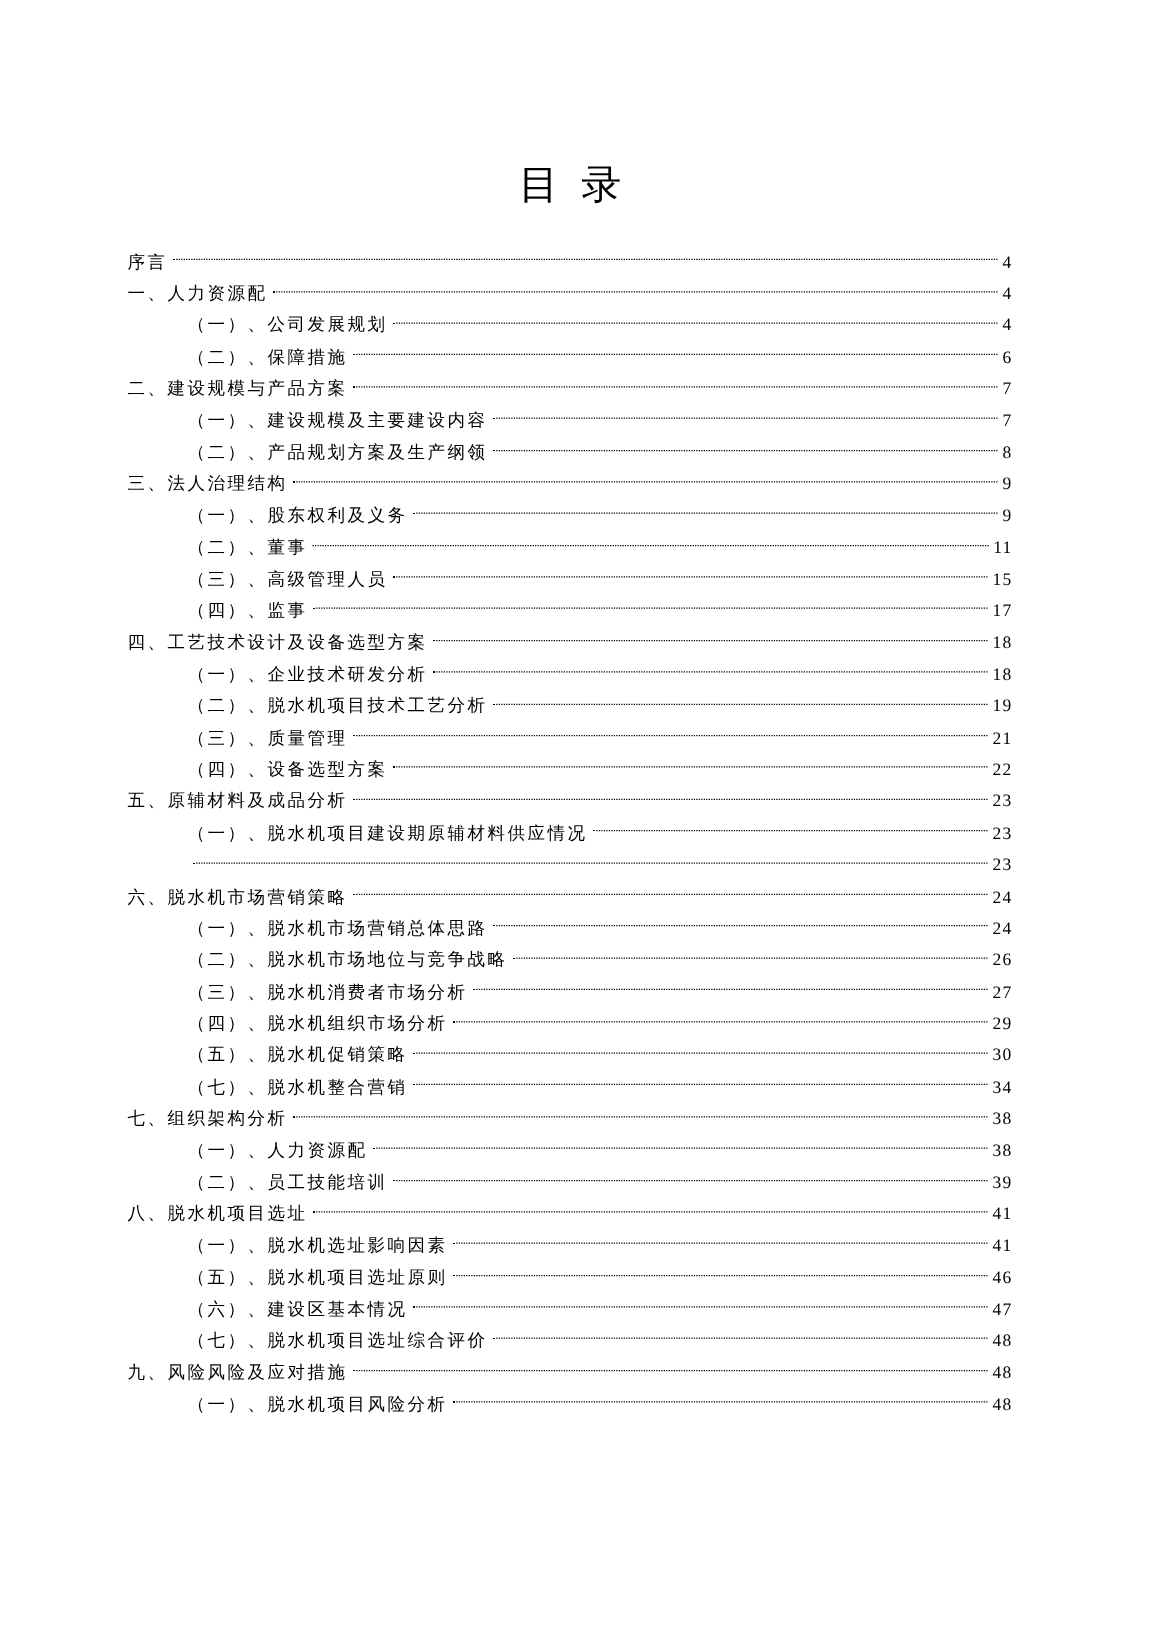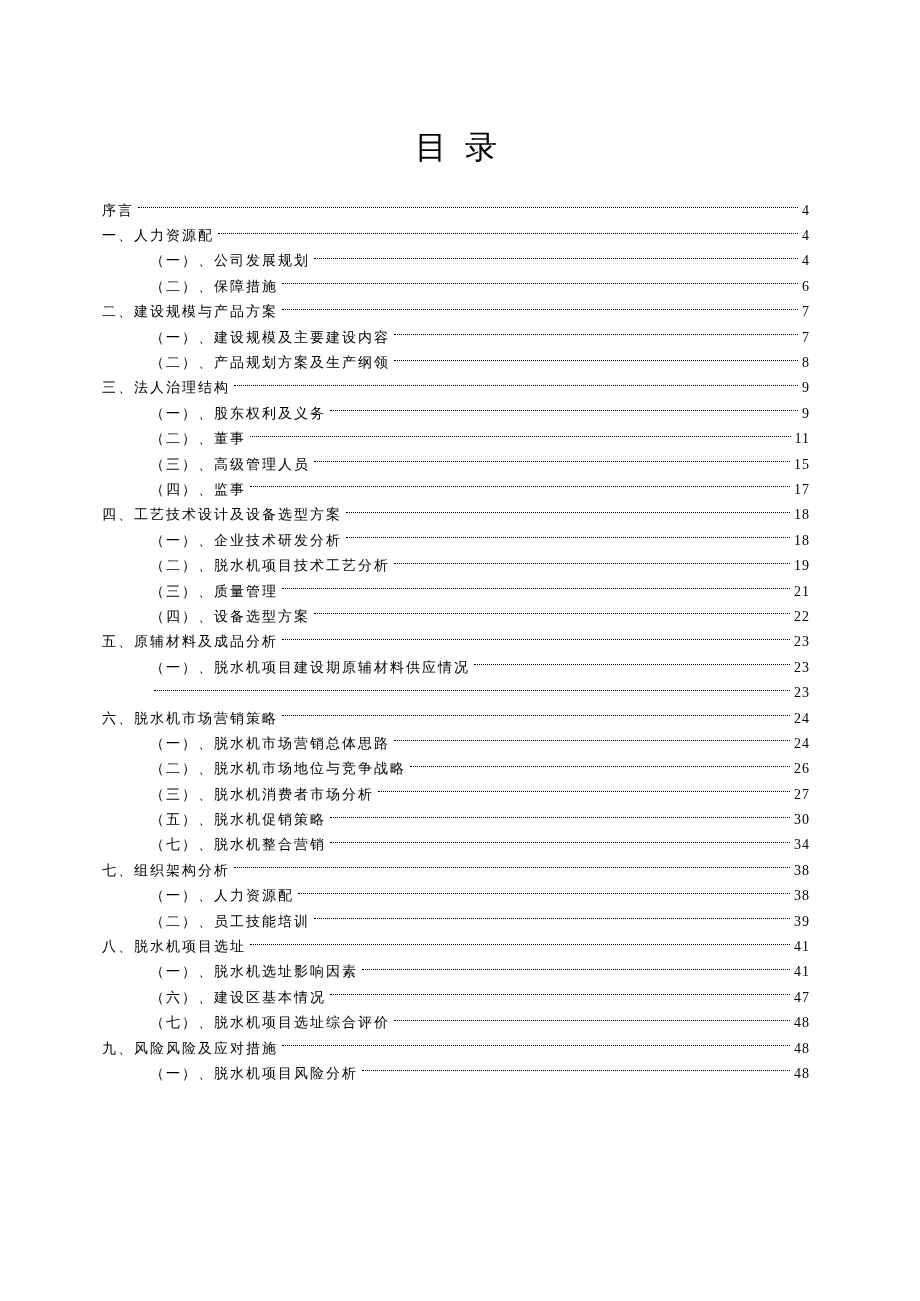--- a/index.html
+++ b/index.html
@@ -169,20 +169,25 @@
         <span class="toc-label">（二）、脱水机市场地位与竞争战略</span>
         <span class="dots"></span>
         <span class="pageno">26</span>
       </div>
       <div class="toc-row l2">
         <span class="toc-label">（三）、脱水机消费者市场分析</span>
         <span class="dots"></span>
         <span class="pageno">27</span>
       </div>
       <div class="toc-row l2">
+        <span class="toc-label">（四）、脱水机组织市场分析</span>
+        <span class="dots"></span>
+        <span class="pageno">29</span>
+      </div>
+      <div class="toc-row l2">
         <span class="toc-label">（五）、脱水机促销策略</span>
         <span class="dots"></span>
         <span class="pageno">30</span>
       </div>
       <div class="toc-row l2">
         <span class="toc-label">（七）、脱水机整合营销</span>
         <span class="dots"></span>
         <span class="pageno">34</span>
       </div>
       <div class="toc-row l1">
@@ -202,20 +207,25 @@
       </div>
       <div class="toc-row l1">
         <span class="toc-label">八、脱水机项目选址</span>
         <span class="dots"></span>
         <span class="pageno">41</span>
       </div>
       <div class="toc-row l2">
         <span class="toc-label">（一）、脱水机选址影响因素</span>
         <span class="dots"></span>
         <span class="pageno">41</span>
+      </div>
+      <div class="toc-row l2">
+        <span class="toc-label">（五）、脱水机项目选址原则</span>
+        <span class="dots"></span>
+        <span class="pageno">46</span>
       </div>
       <div class="toc-row l2">
         <span class="toc-label">（六）、建设区基本情况</span>
         <span class="dots"></span>
         <span class="pageno">47</span>
       </div>
       <div class="toc-row l2">
         <span class="toc-label">（七）、脱水机项目选址综合评价</span>
         <span class="dots"></span>
         <span class="pageno">48</span>

